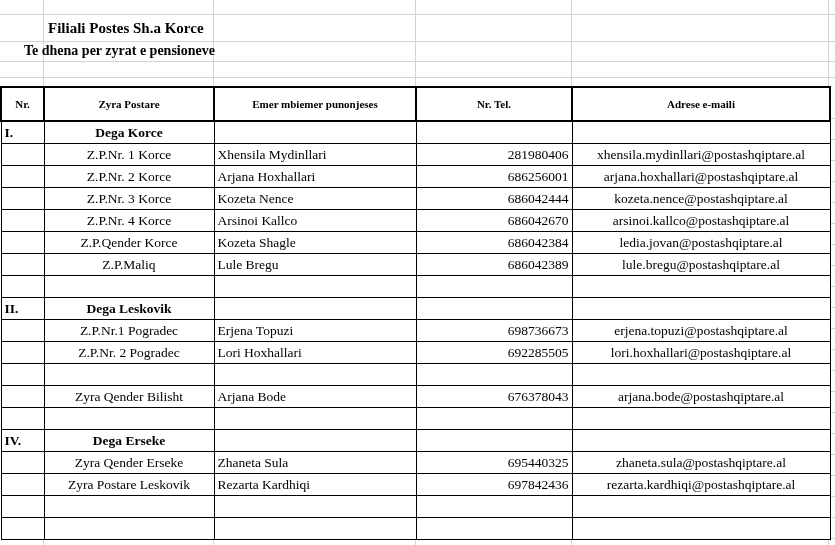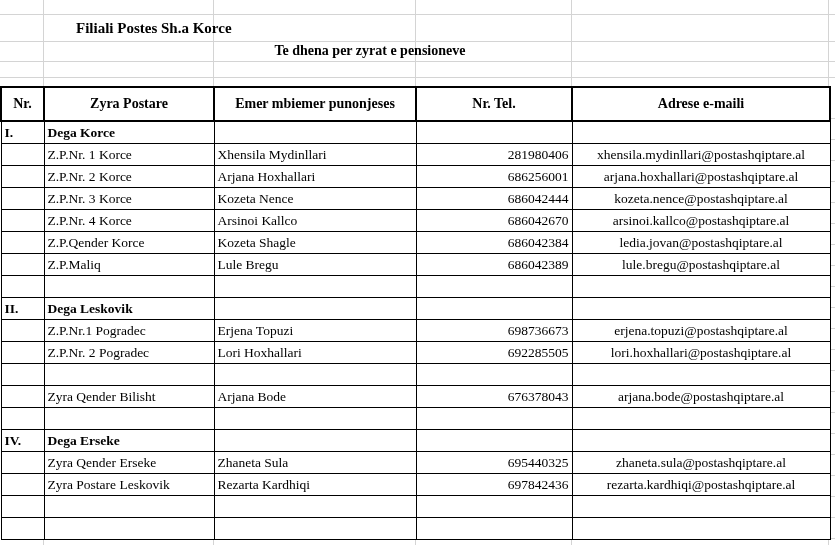--- a/index.html
+++ b/index.html
@@ -11,49 +11,49 @@
     color:#000;
     overflow:hidden;
   }
   
   .gl{position:absolute;background:#d4d4d4;}
   .gl.h{height:1px;}
   .gl.v{width:1px;}
   
   .title{
     position:absolute;left:48px;top:20px;
-    font-size:15px;font-weight:bold;white-space:nowrap;margin-left:28px;
+    font-size:15px;font-weight:bold;white-space:nowrap;
   }
   .subtitle{
     position:absolute;left:0;top:43px;width:740px;
-    text-align:center;font-size:14px;font-weight:bold;white-space:nowrap;
+    text-align:left;font-size:14px;font-weight:bold;white-space:nowrap;padding-left:24px;
   }
   
   table.data{
     position:absolute;left:0;top:86px;
     border-collapse:collapse;table-layout:fixed;
     width:829px;
   }
   table.data th, table.data td{
     border:1.5px solid #000;
     padding:0 3px;
     font-size:13.5px;
     height:21px;
     line-height:20px;
     overflow:hidden;white-space:nowrap;
     background:#fff;
   }
   table.data th{
     border-width:2px;
     height:32px;line-height:30px;
     text-align:center;
-    font-size:14px;font-weight:bold;
+    font-size:11px;font-weight:bold;
   }
   td.c0{text-align:left;padding-left:2px;}
-  td.c1{text-align:left;padding-left:4px;}
+  td.c1{text-align:center;padding-left:4px;}
   td.c2{text-align:left;padding-left:4px;}
   td.c3{text-align:right;padding-right:4px;}
   td.c4{text-align:center;padding-left:4px;}
   tr.bold td{font-weight:bold;}
 </style>
 </head>
 <body>
 
 <div class="sheet">
 

